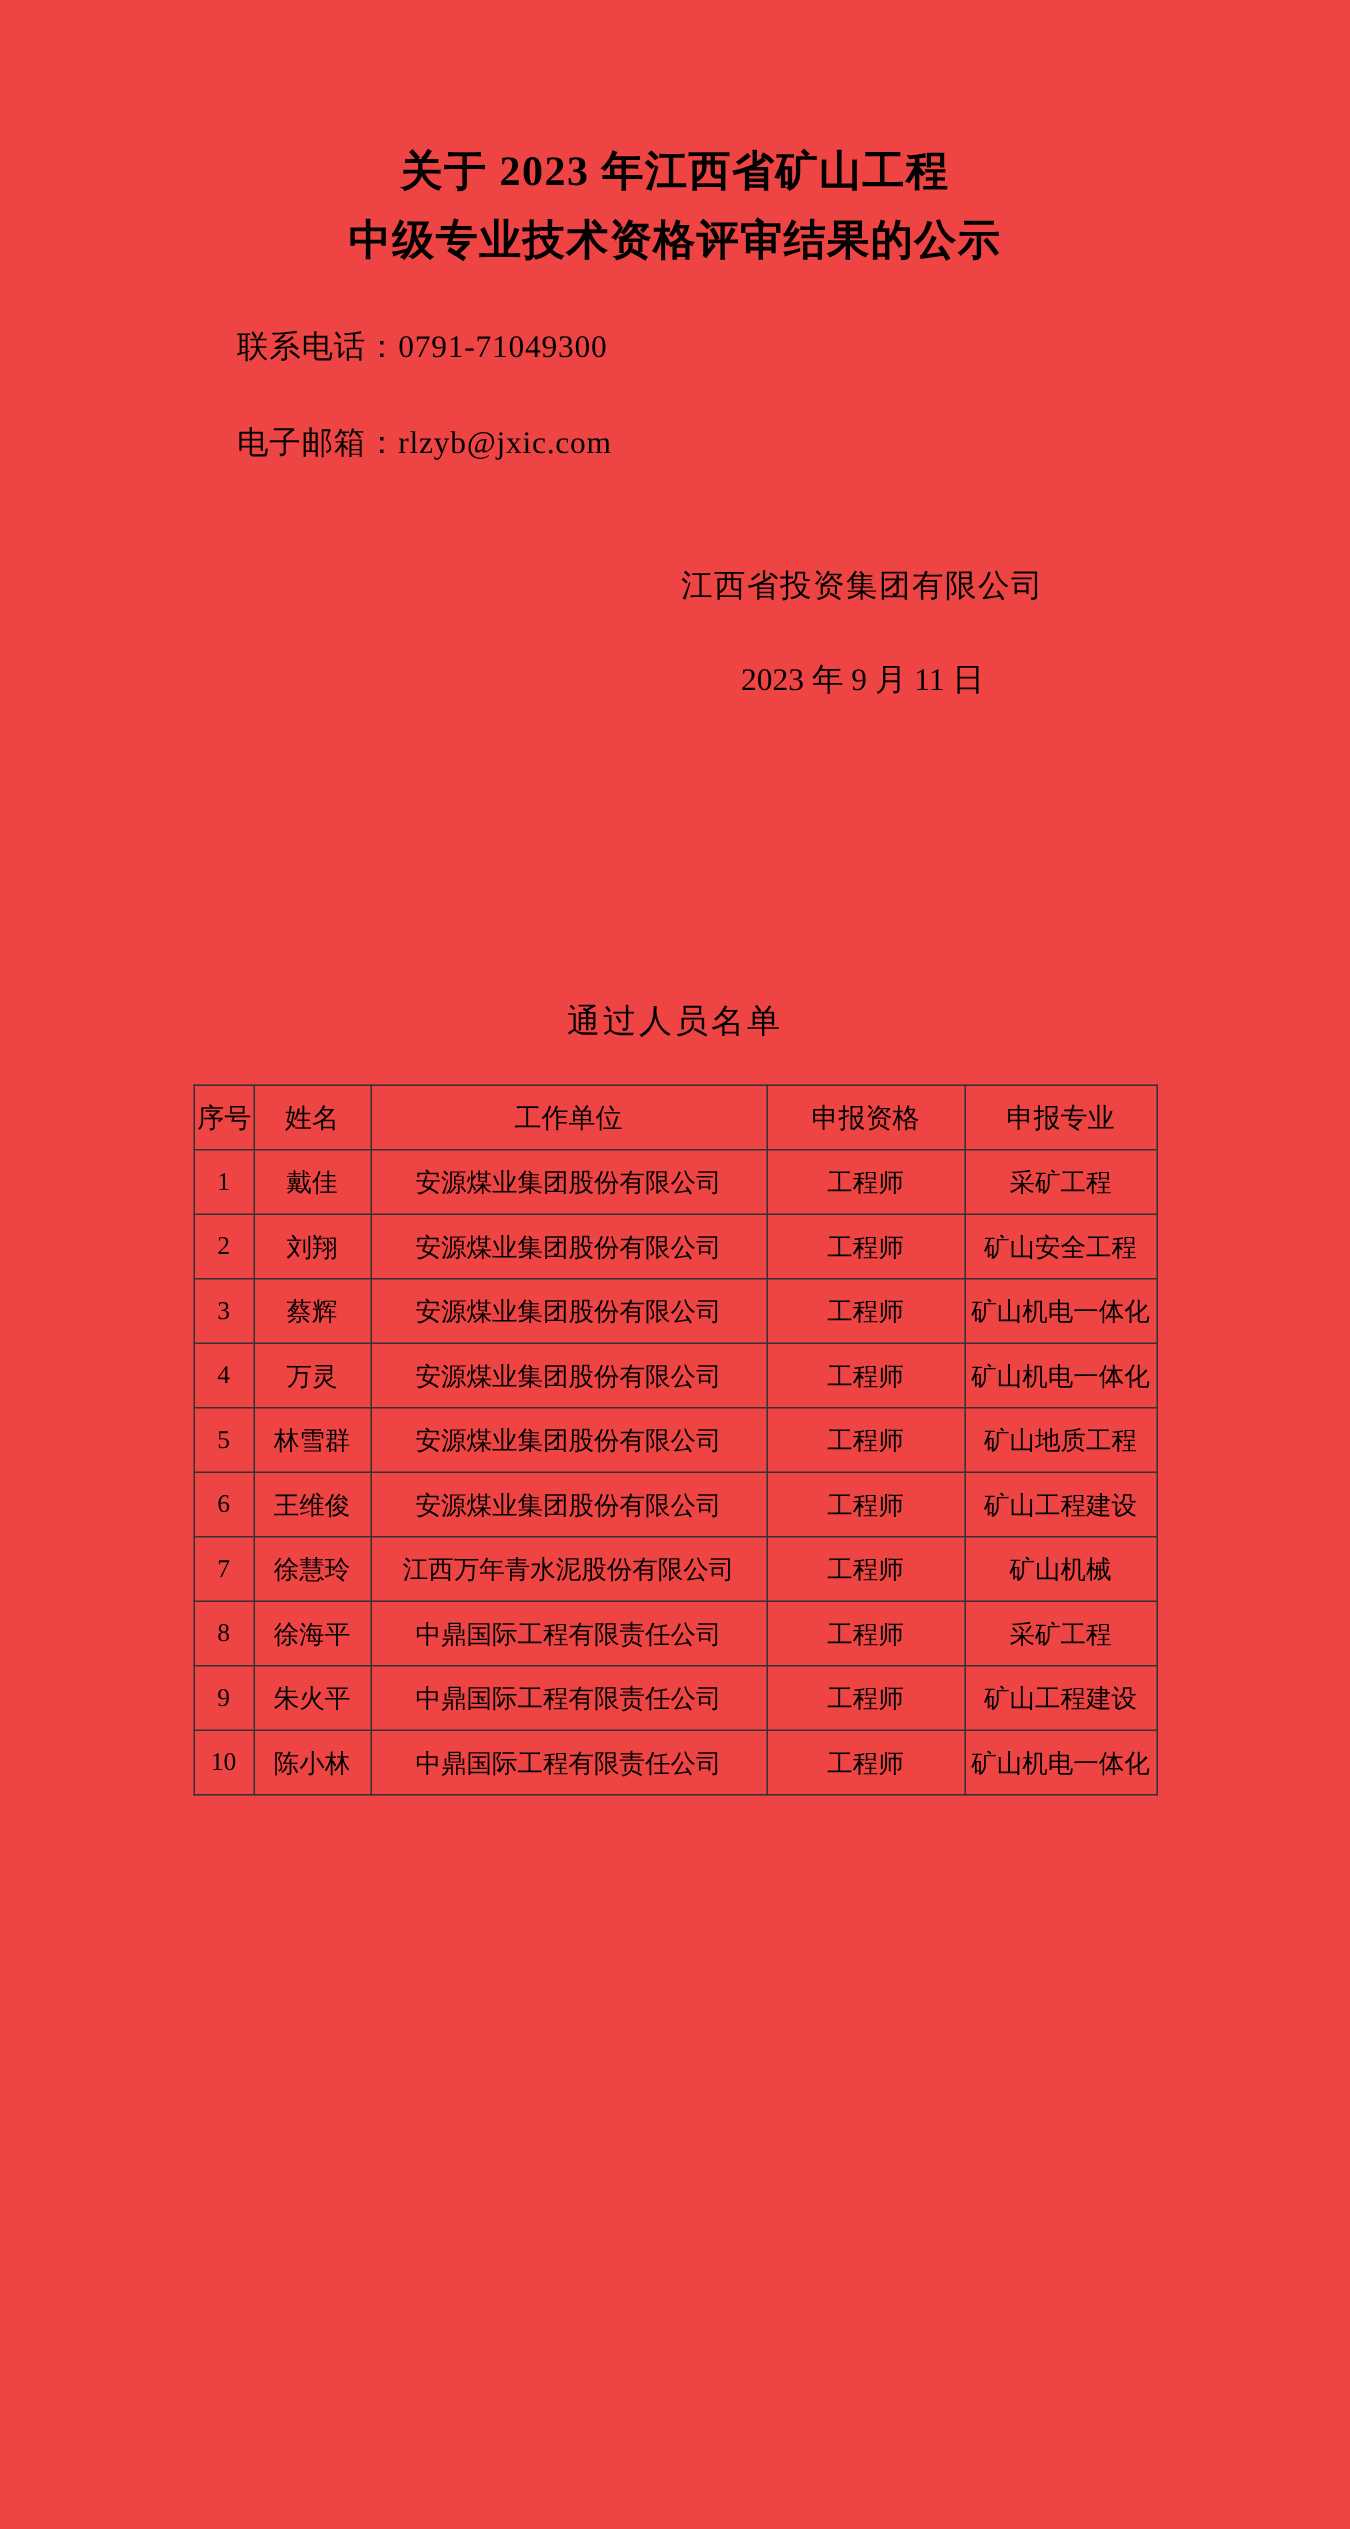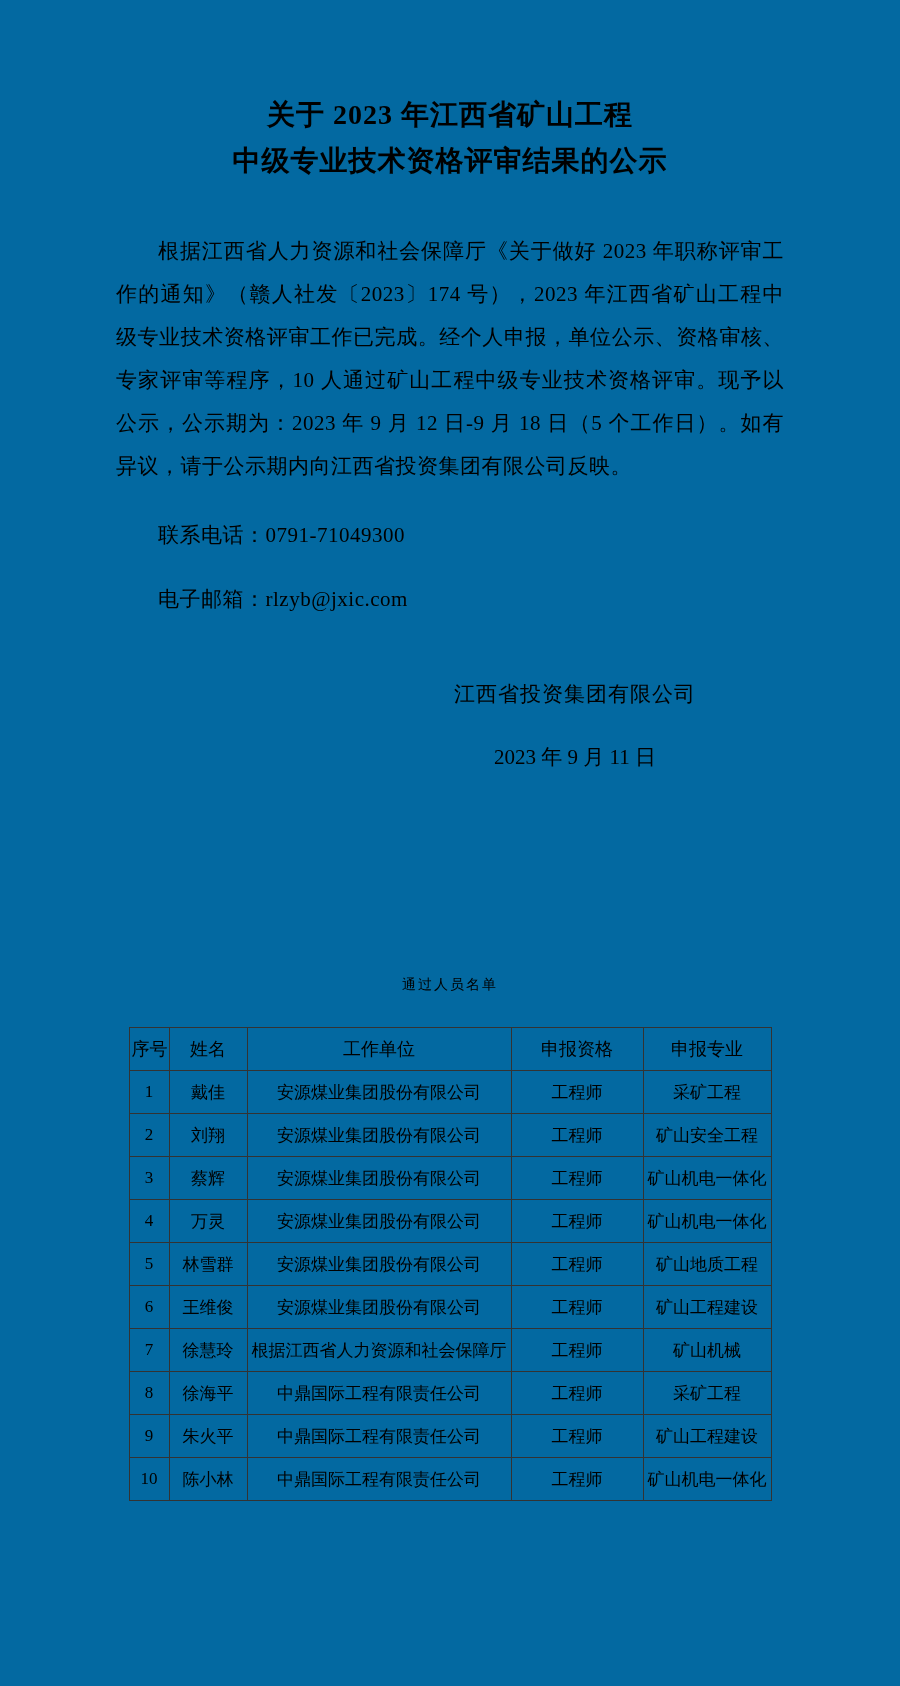--- a/index.html
+++ b/index.html
@@ -2,21 +2,21 @@
 <html><head>
 <meta charset="utf-8">
 <style>
   * { box-sizing: border-box; }
   html, body { margin: 0; padding: 0; background: #ffffff; }
   .page {
     position: relative;
     width: 900px;
     height: 1686px;
     margin: 0 auto;
-    background: #0369a1;
+    background: #ef4444;
     color: #000000;
     font-family: "Liberation Serif", "DejaVu Serif", serif;
     padding: 0 116px;
     overflow: hidden;
   }
   .doc-title {
     margin: 92px 0 0 0;
     text-align: center;
     font-size: 28px;
     line-height: 46px;
@@ -52,21 +52,21 @@
     text-align: right;
   }
   .sig-date {
     margin-top: 20px;
     font-size: 21px;
     line-height: 43px;
   }
   .table-title {
     margin: 190px 0 0 0;
     text-align: center;
-    font-size: 14px;
+    font-size: 22px;
     line-height: 32px;
     font-weight: normal;
     letter-spacing: 2px;
   }
   table.roster {
     width: 642px;
     margin: 26px auto 0 auto;
     border-collapse: collapse;
     table-layout: fixed;
   }
@@ -93,21 +93,20 @@
 </head>
 <body>
 
 <div class="page">
 
   <h1 class="doc-title">
     <span class="t-line">关于 2023 年江西省矿山工程</span>
     <span class="t-line">中级专业技术资格评审结果的公示</span>
   </h1>
 
-  <p class="body-para">根据江西省人力资源和社会保障厅《关于做好 2023 年职称评审工作的通知》（赣人社发〔2023〕174 号），2023 年江西省矿山工程中级专业技术资格评审工作已完成。经个人申报，单位公示、资格审核、专家评审等程序，10 人通过矿山工程中级专业技术资格评审。现予以公示，公示期为：2023 年 9 月 12 日-9 月 18 日（5 个工作日）。如有异议，请于公示期内向江西省投资集团有限公司反映。</p>
 
   <p class="contact-line contact-phone">联系电话：0791-71049300</p>
 
   <p class="contact-line contact-email">电子邮箱：rlzyb@jxic.com</p>
 
   <div class="signature-block">
     <div class="sig-org">江西省投资集团有限公司</div>
     <div class="sig-date">2023 年 9 月 11 日</div>
   </div>
 
@@ -169,21 +168,21 @@
         <tr>
         <td>6</td>
         <td>王维俊</td>
         <td>安源煤业集团股份有限公司</td>
         <td>工程师</td>
         <td>矿山工程建设</td>
       </tr>
         <tr>
         <td>7</td>
         <td>徐慧玲</td>
-        <td>根据江西省人力资源和社会保障厅</td>
+        <td>江西万年青水泥股份有限公司</td>
         <td>工程师</td>
         <td>矿山机械</td>
       </tr>
         <tr>
         <td>8</td>
         <td>徐海平</td>
         <td>中鼎国际工程有限责任公司</td>
         <td>工程师</td>
         <td>采矿工程</td>
       </tr>

